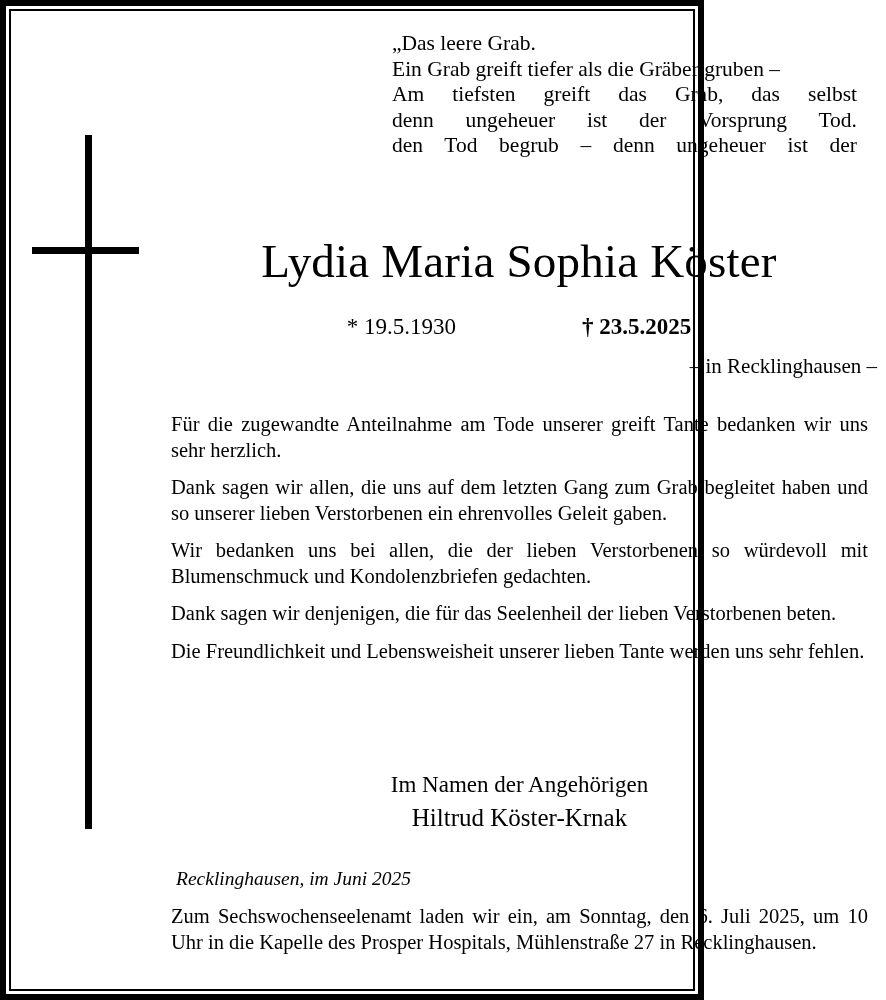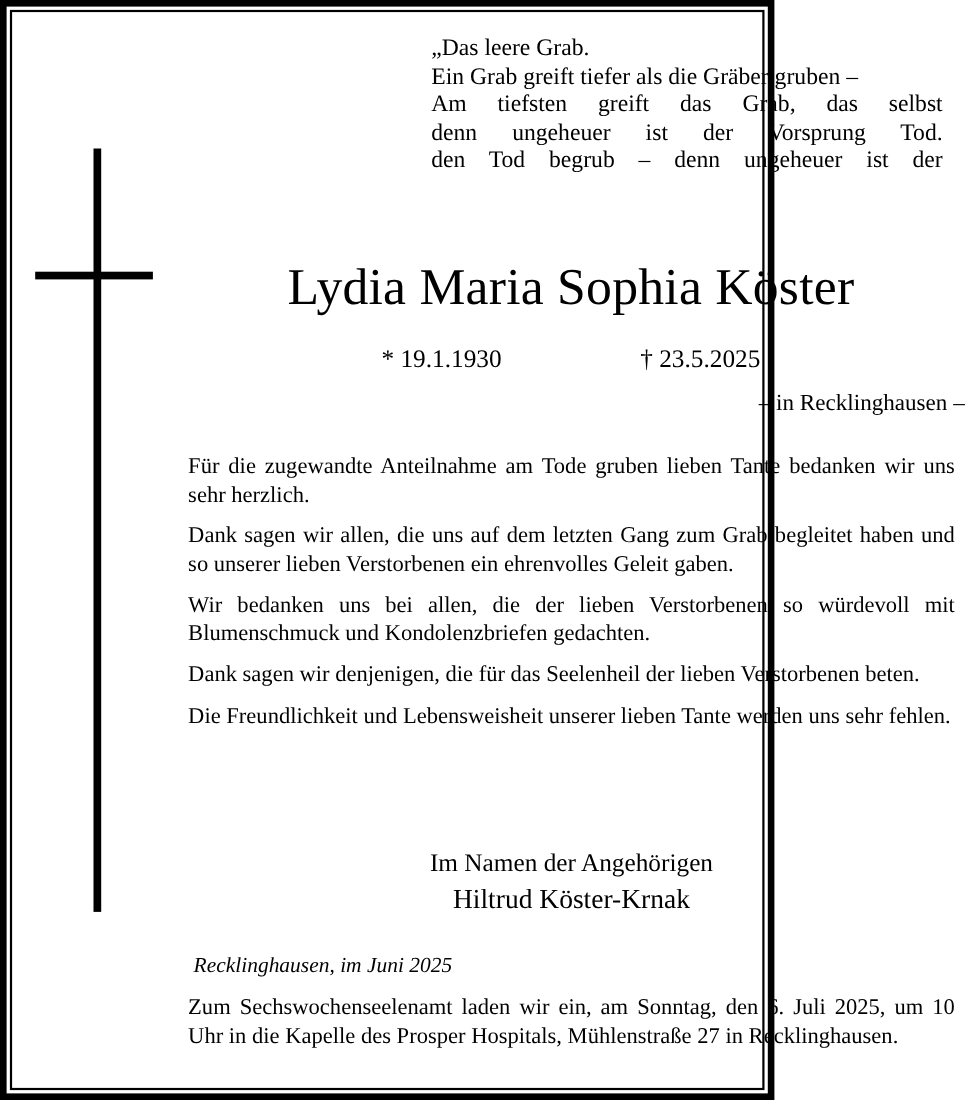--- a/index.html
+++ b/index.html
@@ -101,21 +101,21 @@
     position: absolute;
     left: 150px;
     top: 302px;
     width: 716px;
     text-align: center;
     font-size: 23px;
     line-height: 28px;
   }
   .dates .born { display: inline-block; }
   .dates .gap { display: inline-block; width: 126px; }
-  .dates .died { display: inline-block; }
+  .dates .died { display: inline-block; font-weight: bold; }
   .place-line {
     position: absolute;
     left: 150px;
     top: 342px;
     width: 716px;
     text-align: right;
     font-size: 21px;
     line-height: 26px;
   }
 
@@ -190,27 +190,27 @@
       <span class="pline left">„Das leere Grab.</span>
       <span class="pline left">Ein Grab greift tiefer als die Gräber gruben –</span>
       <span class="pline just">Am tiefsten greift das Grab, das selbst</span>
       <span class="pline just">denn ungeheuer ist der Vorsprung Tod.</span>
       <span class="pline just">den Tod begrub – denn ungeheuer ist der</span>
     </div>
 
     <div class="name">Lydia Maria Sophia Köster</div>
 
     <div class="dates">
-      <span class="born">* 19.1.1930</span><span class="gap"></span><span class="died">† 23.5.2025</span>
+      <span class="born">* 19.5.1930</span><span class="gap"></span><span class="died">† 23.5.2025</span>
     </div>
 
     <div class="place-line">– in Recklinghausen –</div>
 
     <div class="body-block">
-      <p>Für die zugewandte Anteilnahme am Tode gruben lieben Tante bedanken wir uns sehr herzlich.</p>
+      <p>Für die zugewandte Anteilnahme am Tode unserer greift Tante bedanken wir uns sehr herzlich.</p>
       <p>Dank sagen wir allen, die uns auf dem letzten Gang zum Grab begleitet haben und so unserer lieben Verstorbenen ein ehrenvolles Geleit gaben.</p>
       <p>Wir bedanken uns bei allen, die der lieben Verstorbenen so würdevoll mit Blumenschmuck und Kondolenzbriefen gedachten.</p>
       <p>Dank sagen wir denjenigen, die für das Seelenheil der lieben Verstorbenen beten.</p>
       <p>Die Freundlichkeit und Lebensweisheit unserer lieben Tante werden uns sehr fehlen.</p>
     </div>
 
     <div class="signature">
       <span class="sig-intro">Im Namen der Angehörigen</span>
       <span class="sig-name">Hiltrud Köster-Krnak</span>
     </div>

